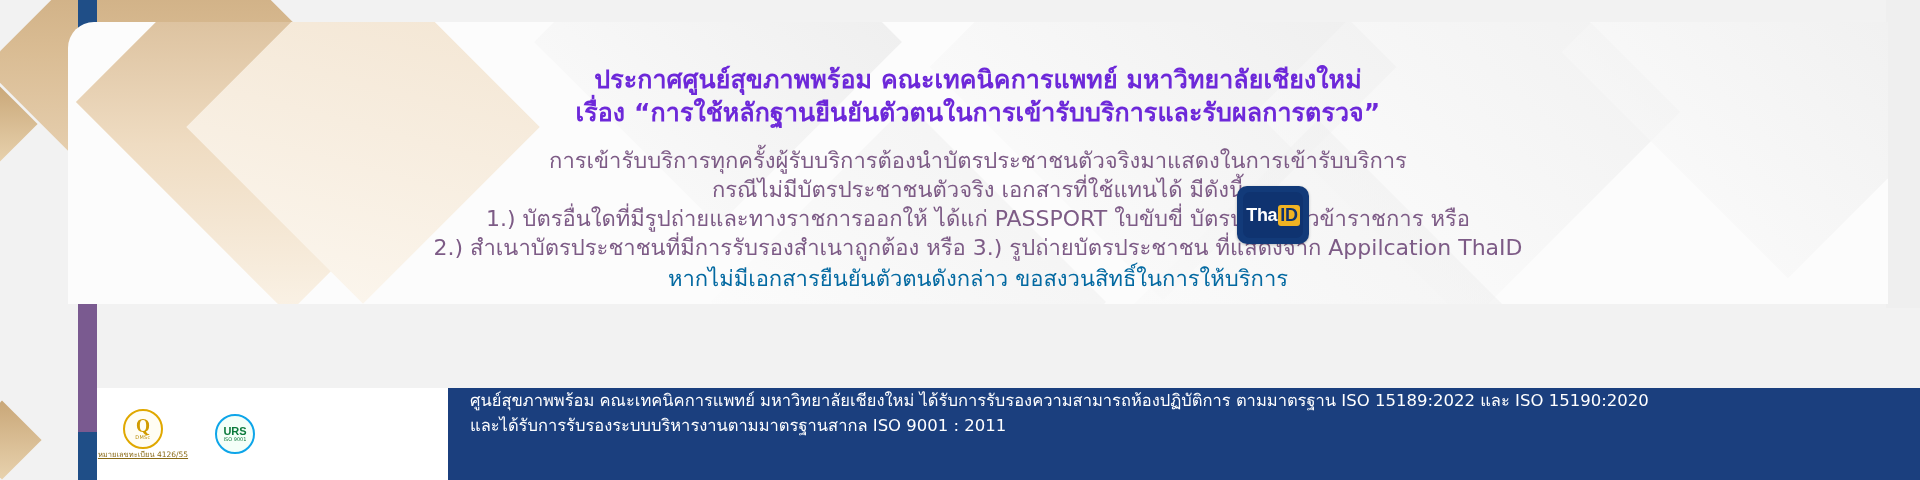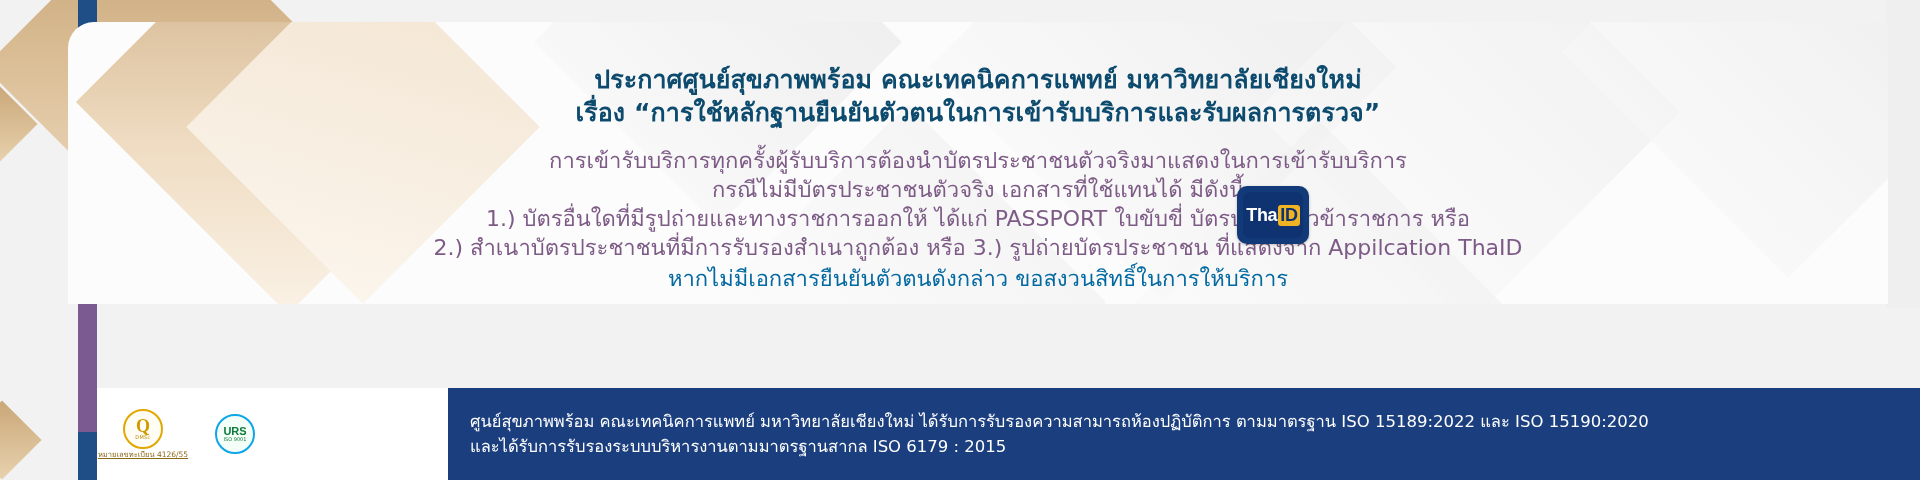--- a/index.html
+++ b/index.html
@@ -103,21 +103,21 @@
     opacity:.55;
   }
 
   
   .text-block {
     position:absolute; left:0; top:0; width:1820px;
     text-align:center;
     z-index:5;
   }
   .title-line {
-    color:#0c4a6e;
+    color:#6d28d9;
     font-weight:bold;
     font-size:25px;
     line-height:32px;
     letter-spacing:.1px;
     white-space:nowrap;
   }
   .t1 { margin-top:42px; }
   .t2 { margin-top:1px; }
 
   .body-line {
@@ -168,21 +168,21 @@
     padding:0 2px;
     margin-left:1px;
   }
 
   
   .footbar {
     position:absolute;
     left:448px; top:388px;
     width:1472px; height:92px;
     background:#1b3f7e;
-    display:flex; align-items:center;
+    display:flex; 
     padding-left:22px;
   }
   .footbar-text {
     color:#ffffff;
     font-size:16.5px;
     line-height:25px;
     white-space:nowrap;
   }
 
   
@@ -319,17 +319,17 @@
         <div class="urs">URS</div>
         <div class="iso">ISO 9001</div>
       </div>
     </div>
 
   </div>
 
   <div class="footbar">
     <div>
       <div class="footbar-text">ศูนย์สุขภาพพร้อม  คณะเทคนิคการแพทย์  มหาวิทยาลัยเชียงใหม่  ได้รับการรับรองความสามารถห้องปฏิบัติการ ตามมาตรฐาน ISO 15189:2022 และ ISO 15190:2020</div>
-      <div class="footbar-text">และได้รับการรับรองระบบบริหารงานตามมาตรฐานสากล ISO 6179 : 2015</div>
+      <div class="footbar-text">และได้รับการรับรองระบบบริหารงานตามมาตรฐานสากล ISO 9001 : 2011</div>
     </div>
   </div>
 
 </div>
 
 </body></html>

